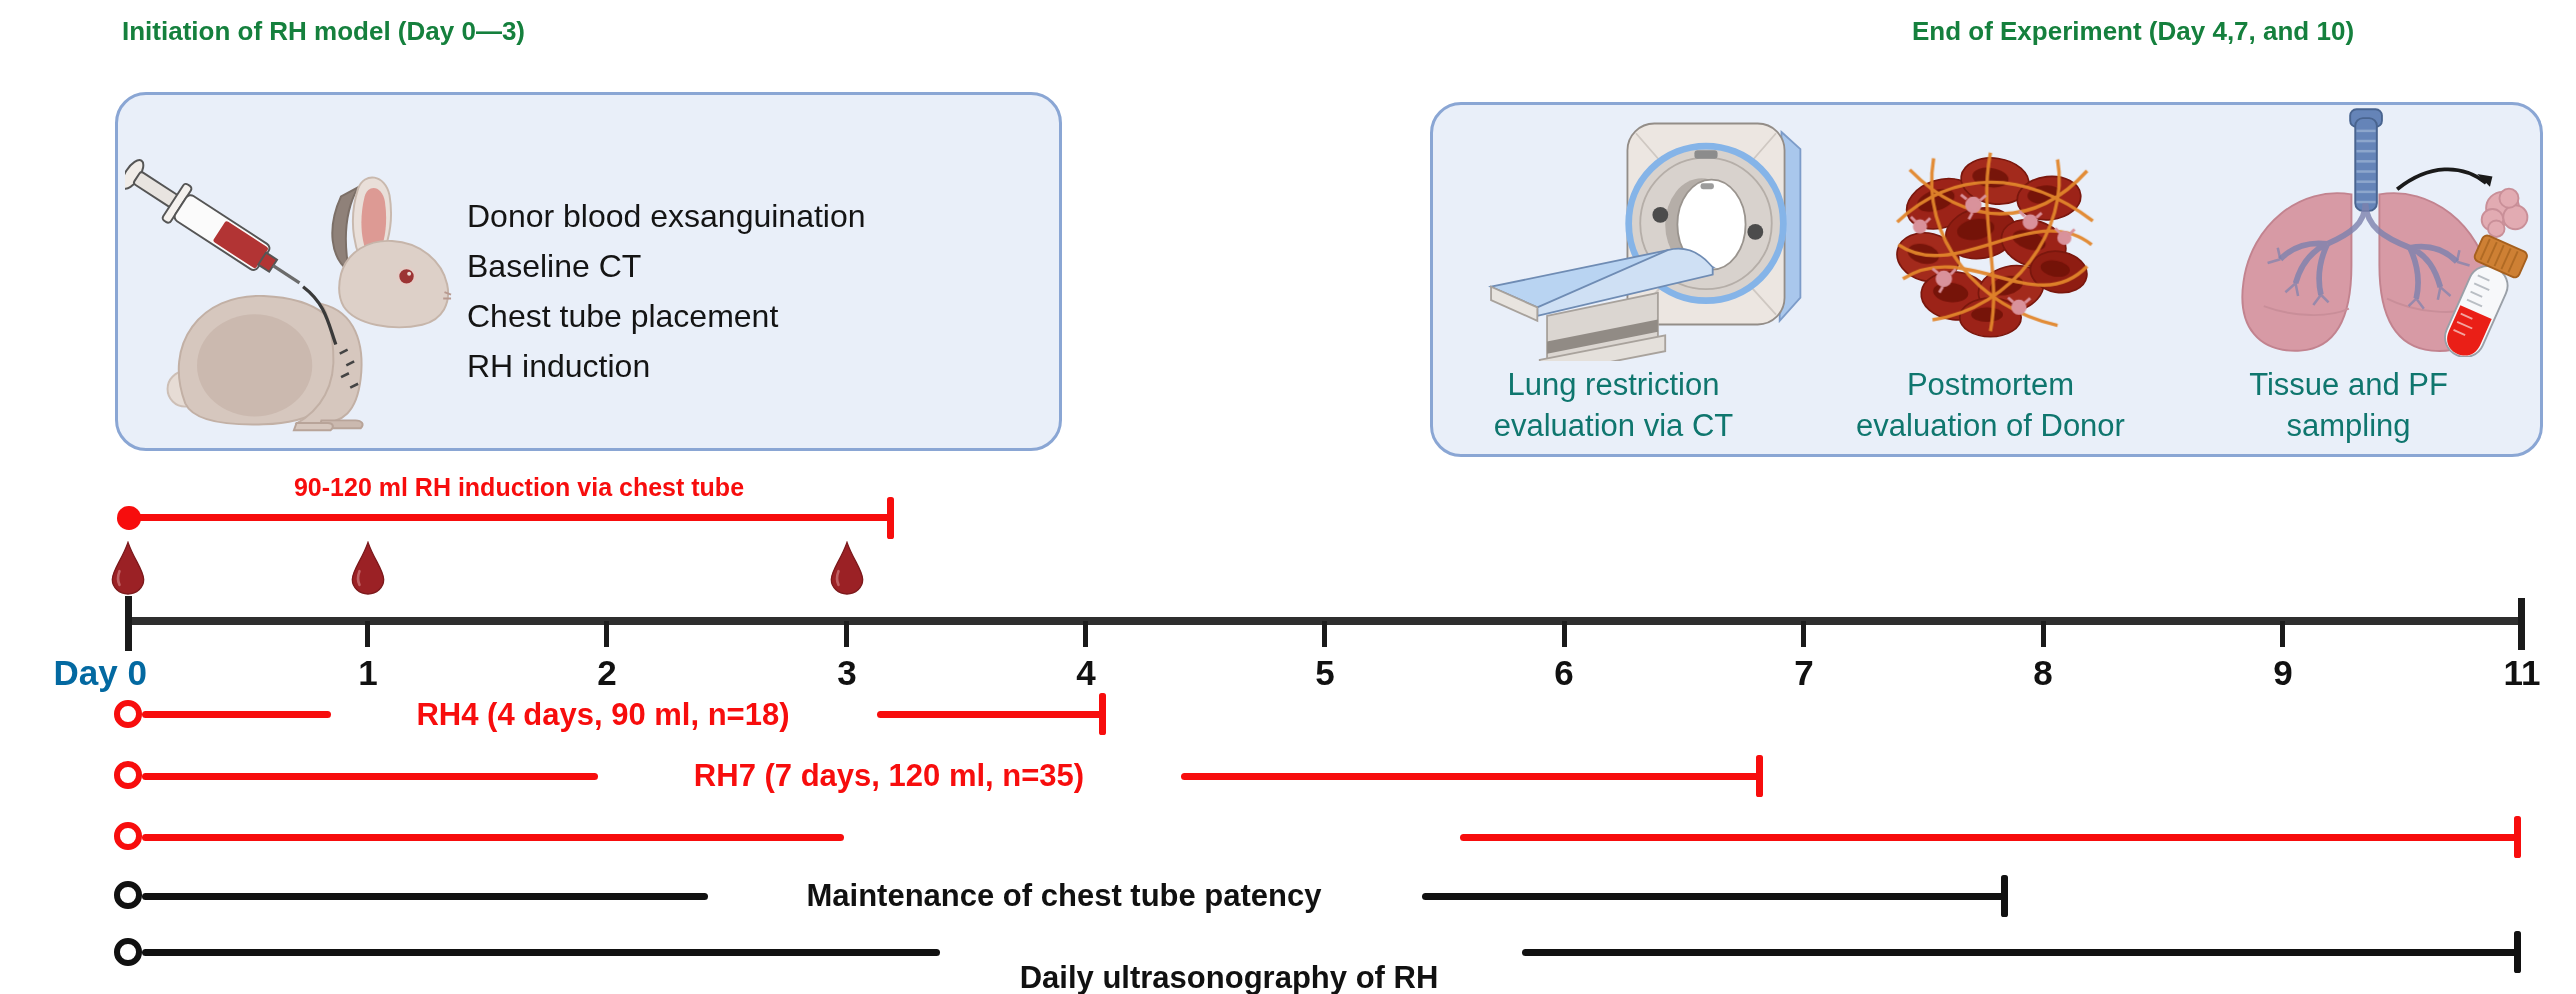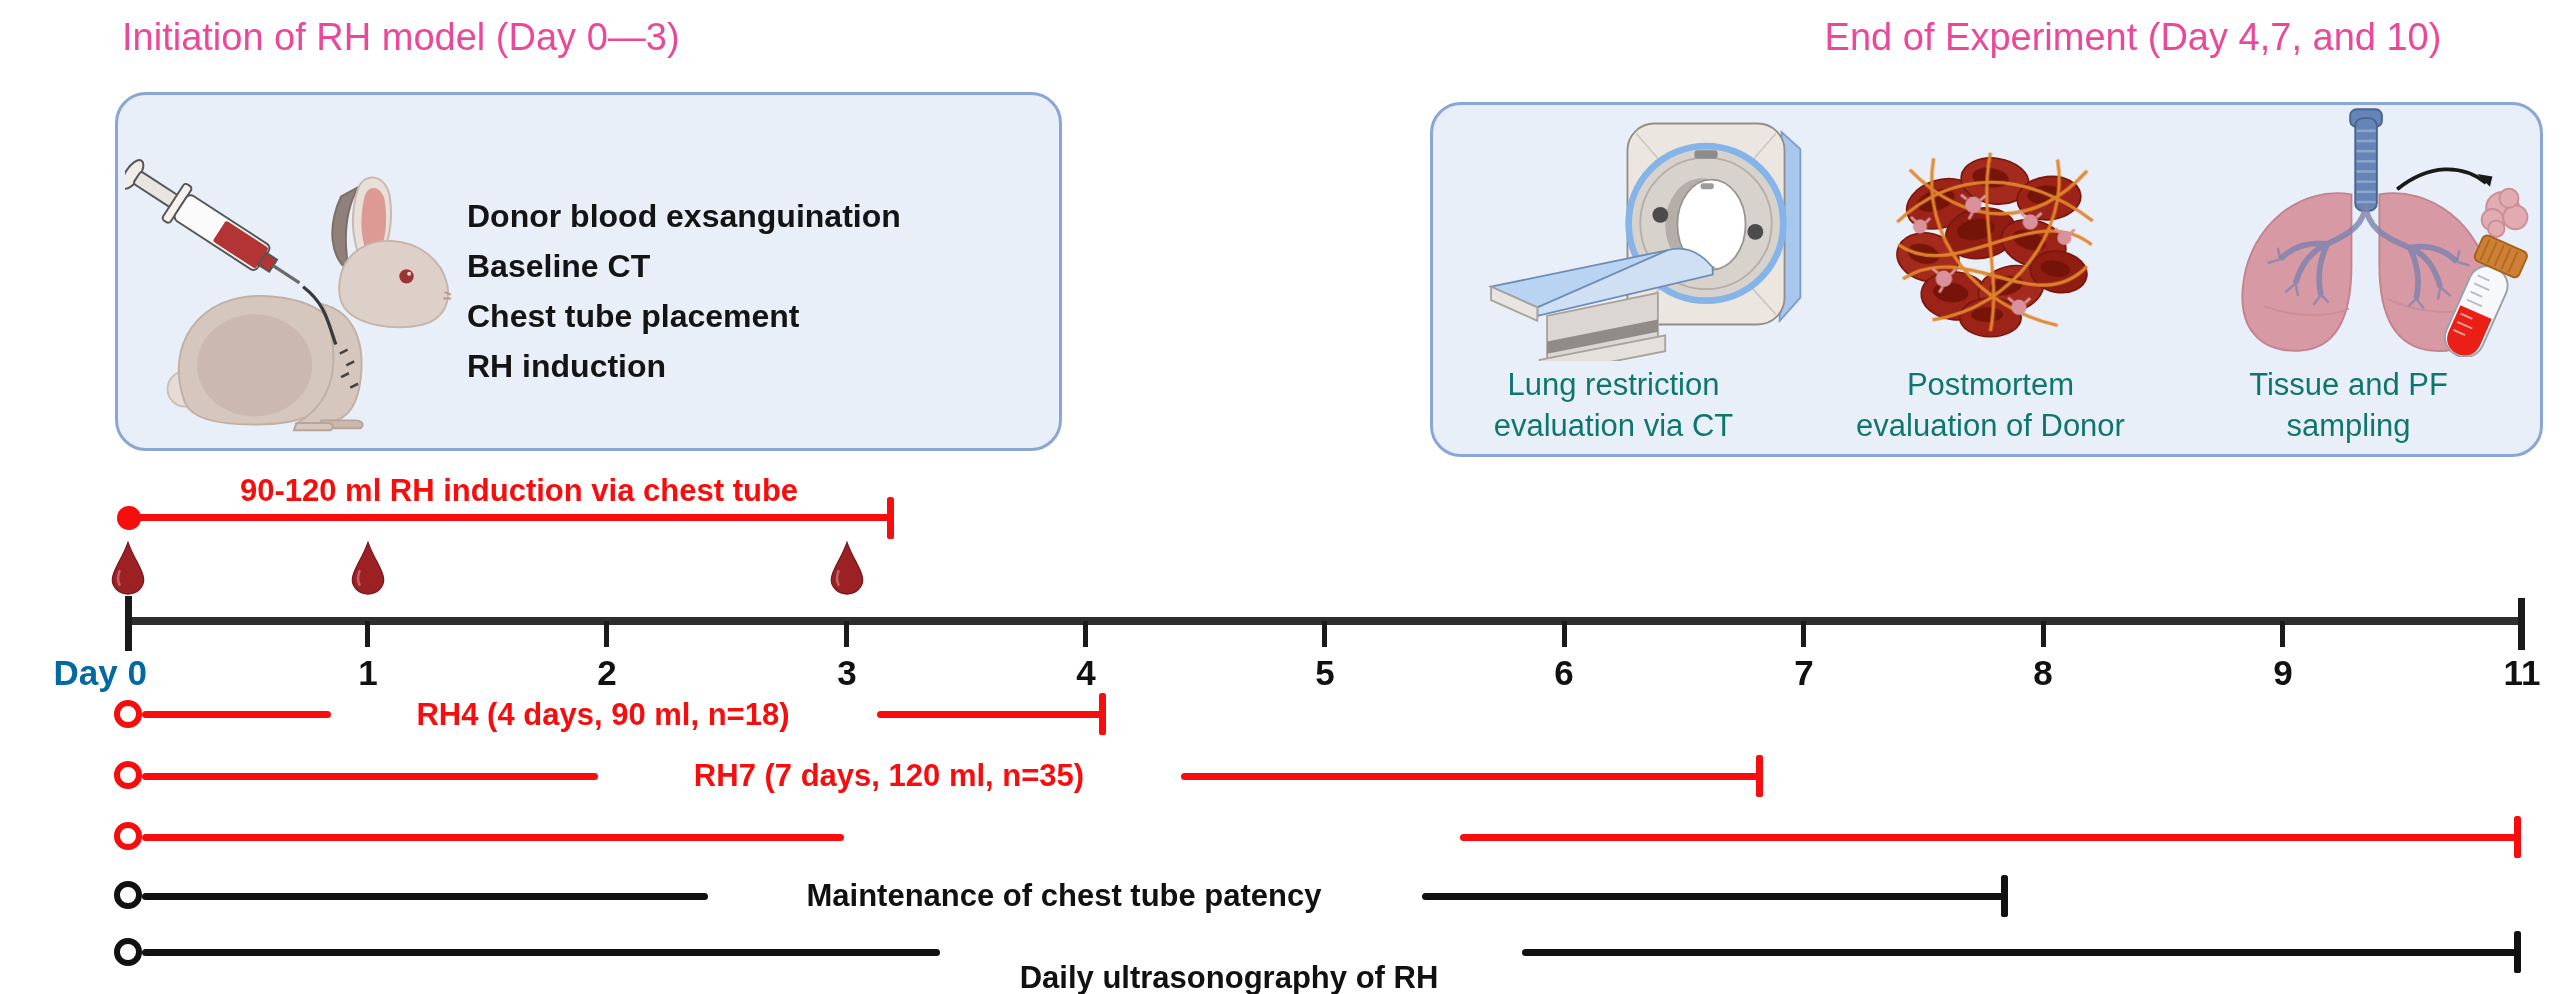--- a/index.html
+++ b/index.html
@@ -1,37 +1,37 @@
 <!DOCTYPE html>
 <html style="font-size:10.5px"><head>
 <meta charset="utf-8">
 <style>
   html,body{margin:0;padding:0;background:#ffffff;}
   body{font-family:"Liberation Sans", sans-serif;}
   #figure{position:relative;width:2576px;height:994px;background:#ffffff;overflow:hidden;}
-  .title{position:absolute;font-weight:normal;font-size:38px;color:#ec4899;white-space:nowrap;}
+  .title{position:absolute;font-weight:bold;font-size:26px;color:#15803d;white-space:nowrap;}
   .panel{position:absolute;background:#e9eff9;border:3.9px solid #8aa6d4;border-radius:31px;box-sizing:border-box;}
-  .panel-text{position:absolute;font-size:32px;line-height:50px;color:#141414;white-space:nowrap;font-weight:bold;}
+  .panel-text{position:absolute;font-size:32px;line-height:50px;color:#141414;white-space:nowrap;}
   .icon-label{position:absolute;font-size:31px;line-height:41px;color:#0f766e;text-align:center;}
   .axis-line{position:absolute;background:#2e2e2e;}
   .axis-tick{position:absolute;background:#1a1a1a;}
   .tick-label{position:absolute;font-weight:bold;font-size:35px;color:#111;text-align:center;width:92px;}
   .origin-label{position:absolute;font-weight:bold;font-size:35px;color:#0369a1;text-align:right;}
   .hseg{position:absolute;border-radius:3.9px;}
   .red-bg{background:#f70d0d;}
   .blk-bg{background:#111111;}
   .row-label{position:absolute;font-weight:bold;font-size:31px;height:43px;line-height:43px;white-space:nowrap;transform:translateX(-50%);}
   .red-tx{color:#f70d0d;}
   .blk-tx{color:#111111;}
   .ring{position:absolute;width:15.7px;height:15.7px;border-radius:50%;background:#ffffff;}
   .ring.red{border:6.6px solid #f70d0d;}
   .ring.blk{border:6.6px solid #111111;}
   .endtick{position:absolute;width:6.6px;height:42px;border-radius:2.6px;}
   .dot{position:absolute;width:23.6px;height:23.6px;border-radius:50%;background:#f70d0d;}
-  .ind-label{position:absolute;font-weight:bold;font-size:31px;color:#f70d0d;white-space:nowrap;transform:translateX(-50%);}
+  .ind-label{position:absolute;font-weight:bold;font-size:25px;color:#f70d0d;white-space:nowrap;transform:translateX(-50%);}
   svg{display:block;}
 </style>
 </head>
 <body>
 
 <div id="figure">
 
   <div class="title" style="left:122px;top:15.7px;">Initiation of RH model (Day 0—3)</div>
   <div class="title" style="left:1704px;top:15.7px;width:858px;text-align:center;">End of Experiment (Day 4,7, and 10)</div>
 

